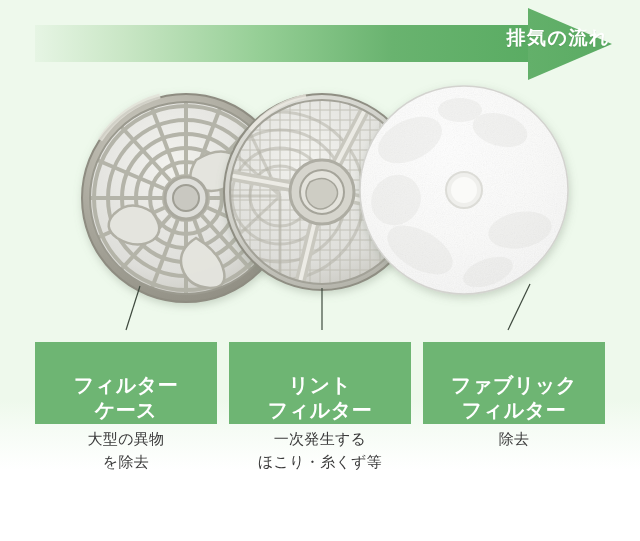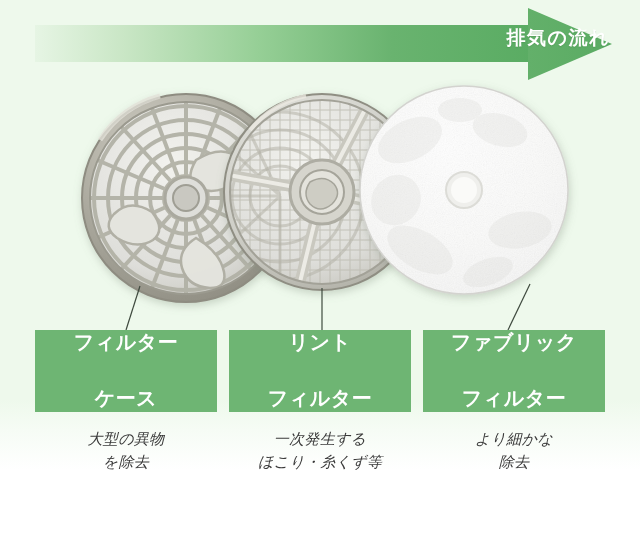--- a/index.html
+++ b/index.html
@@ -57,37 +57,37 @@
   }
   .label-box {
     width: 182px;
     height: 82px;
     box-sizing: border-box;
     background: #6eb573;
     color: #ffffff;
     display: flex;
     flex-direction: column;
     align-items: center;
-    justify-content: space-between;
+    justify-content: flex-end;
     font-size: 20px;
     font-weight: bold;
     line-height: 1.28;
     letter-spacing: .5px;
     text-align: center;
+    margin-top: 12px;
   }
   .label-box span { display: block; white-space: nowrap; }
 
   
   .descs {
     position: absolute;
     left: 35px; top: 428px;
     width: 570px;
     display: flex;
     justify-content: space-between;
-    font-style: italic;
   }
   .desc {
     width: 182px;
     text-align: center;
     color: #3a3a3a;
     font-size: 15px;
     line-height: 1.5;
     letter-spacing: .3px;
   }
   .desc span { display: block; white-space: nowrap; }
@@ -345,18 +345,17 @@
   <div class="descs">
     <div class="desc">
       <span>大型の異物</span>
       <span>を除去</span>
     </div>
     <div class="desc">
       <span>一次発生する</span>
       <span>ほこり・糸くず等</span>
     </div>
     <div class="desc">
-      <span>より細かな</span>
       <span>除去</span>
     </div>
   </div>
 
 </div>
 
 </body></html>

